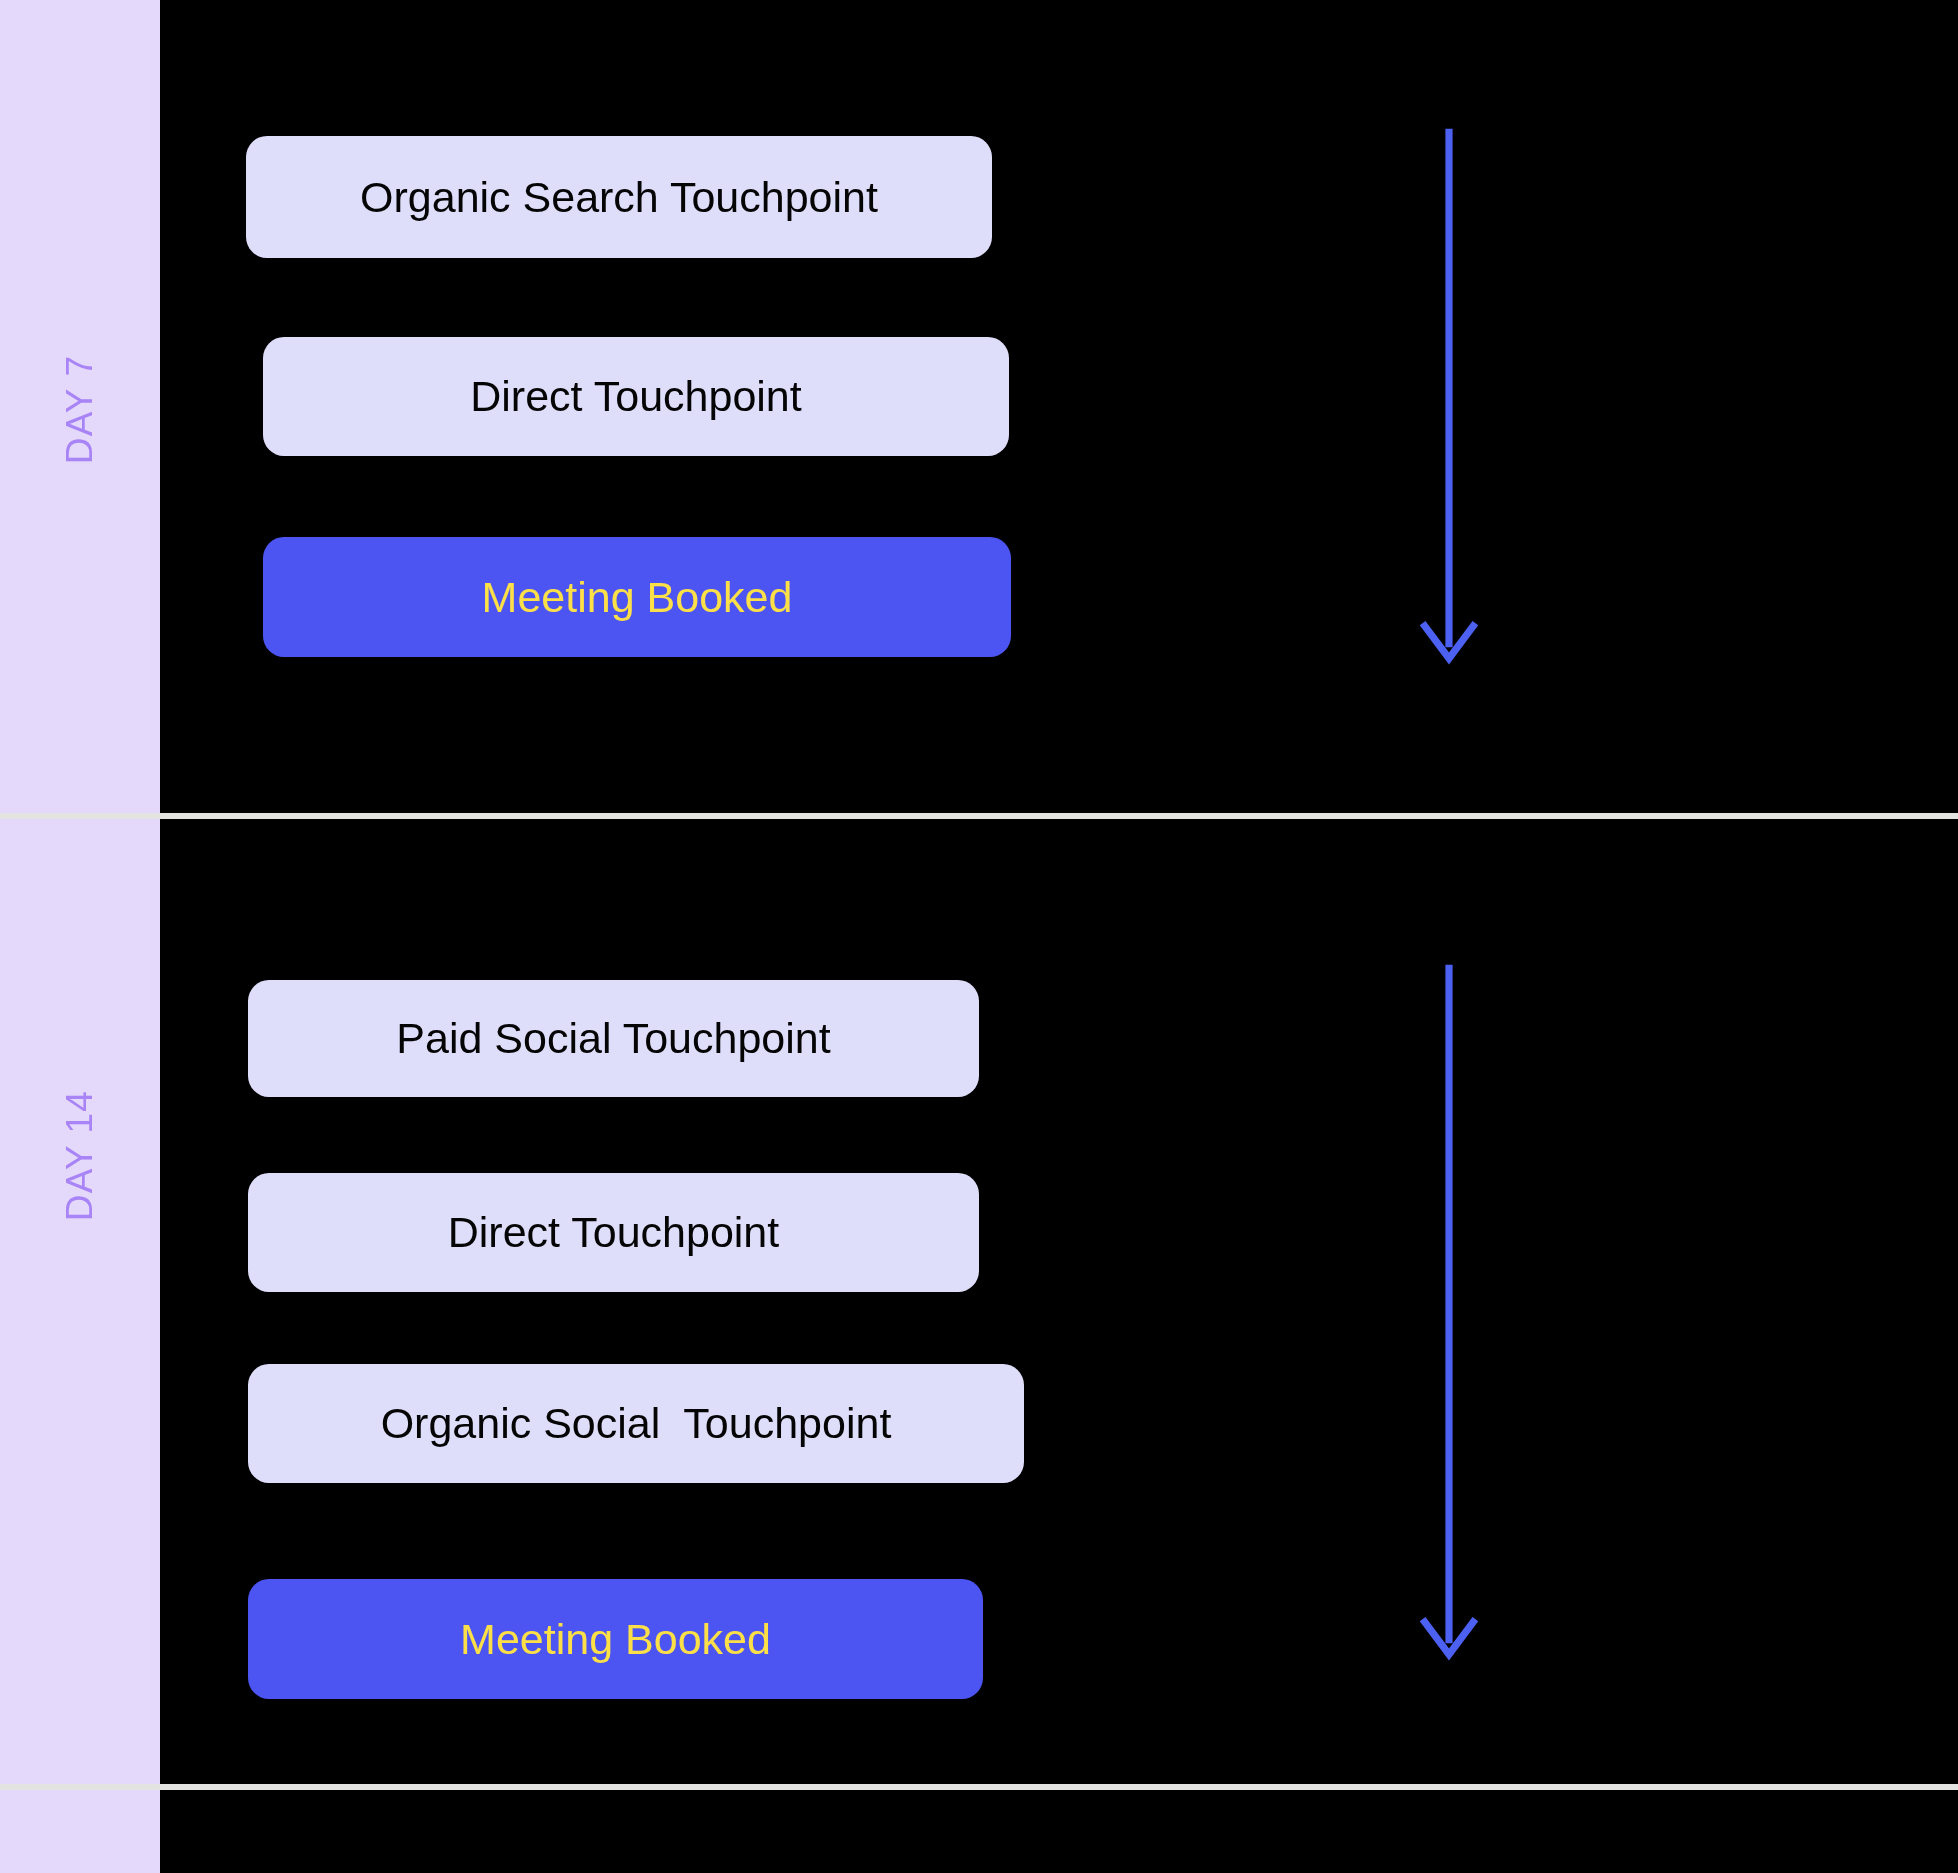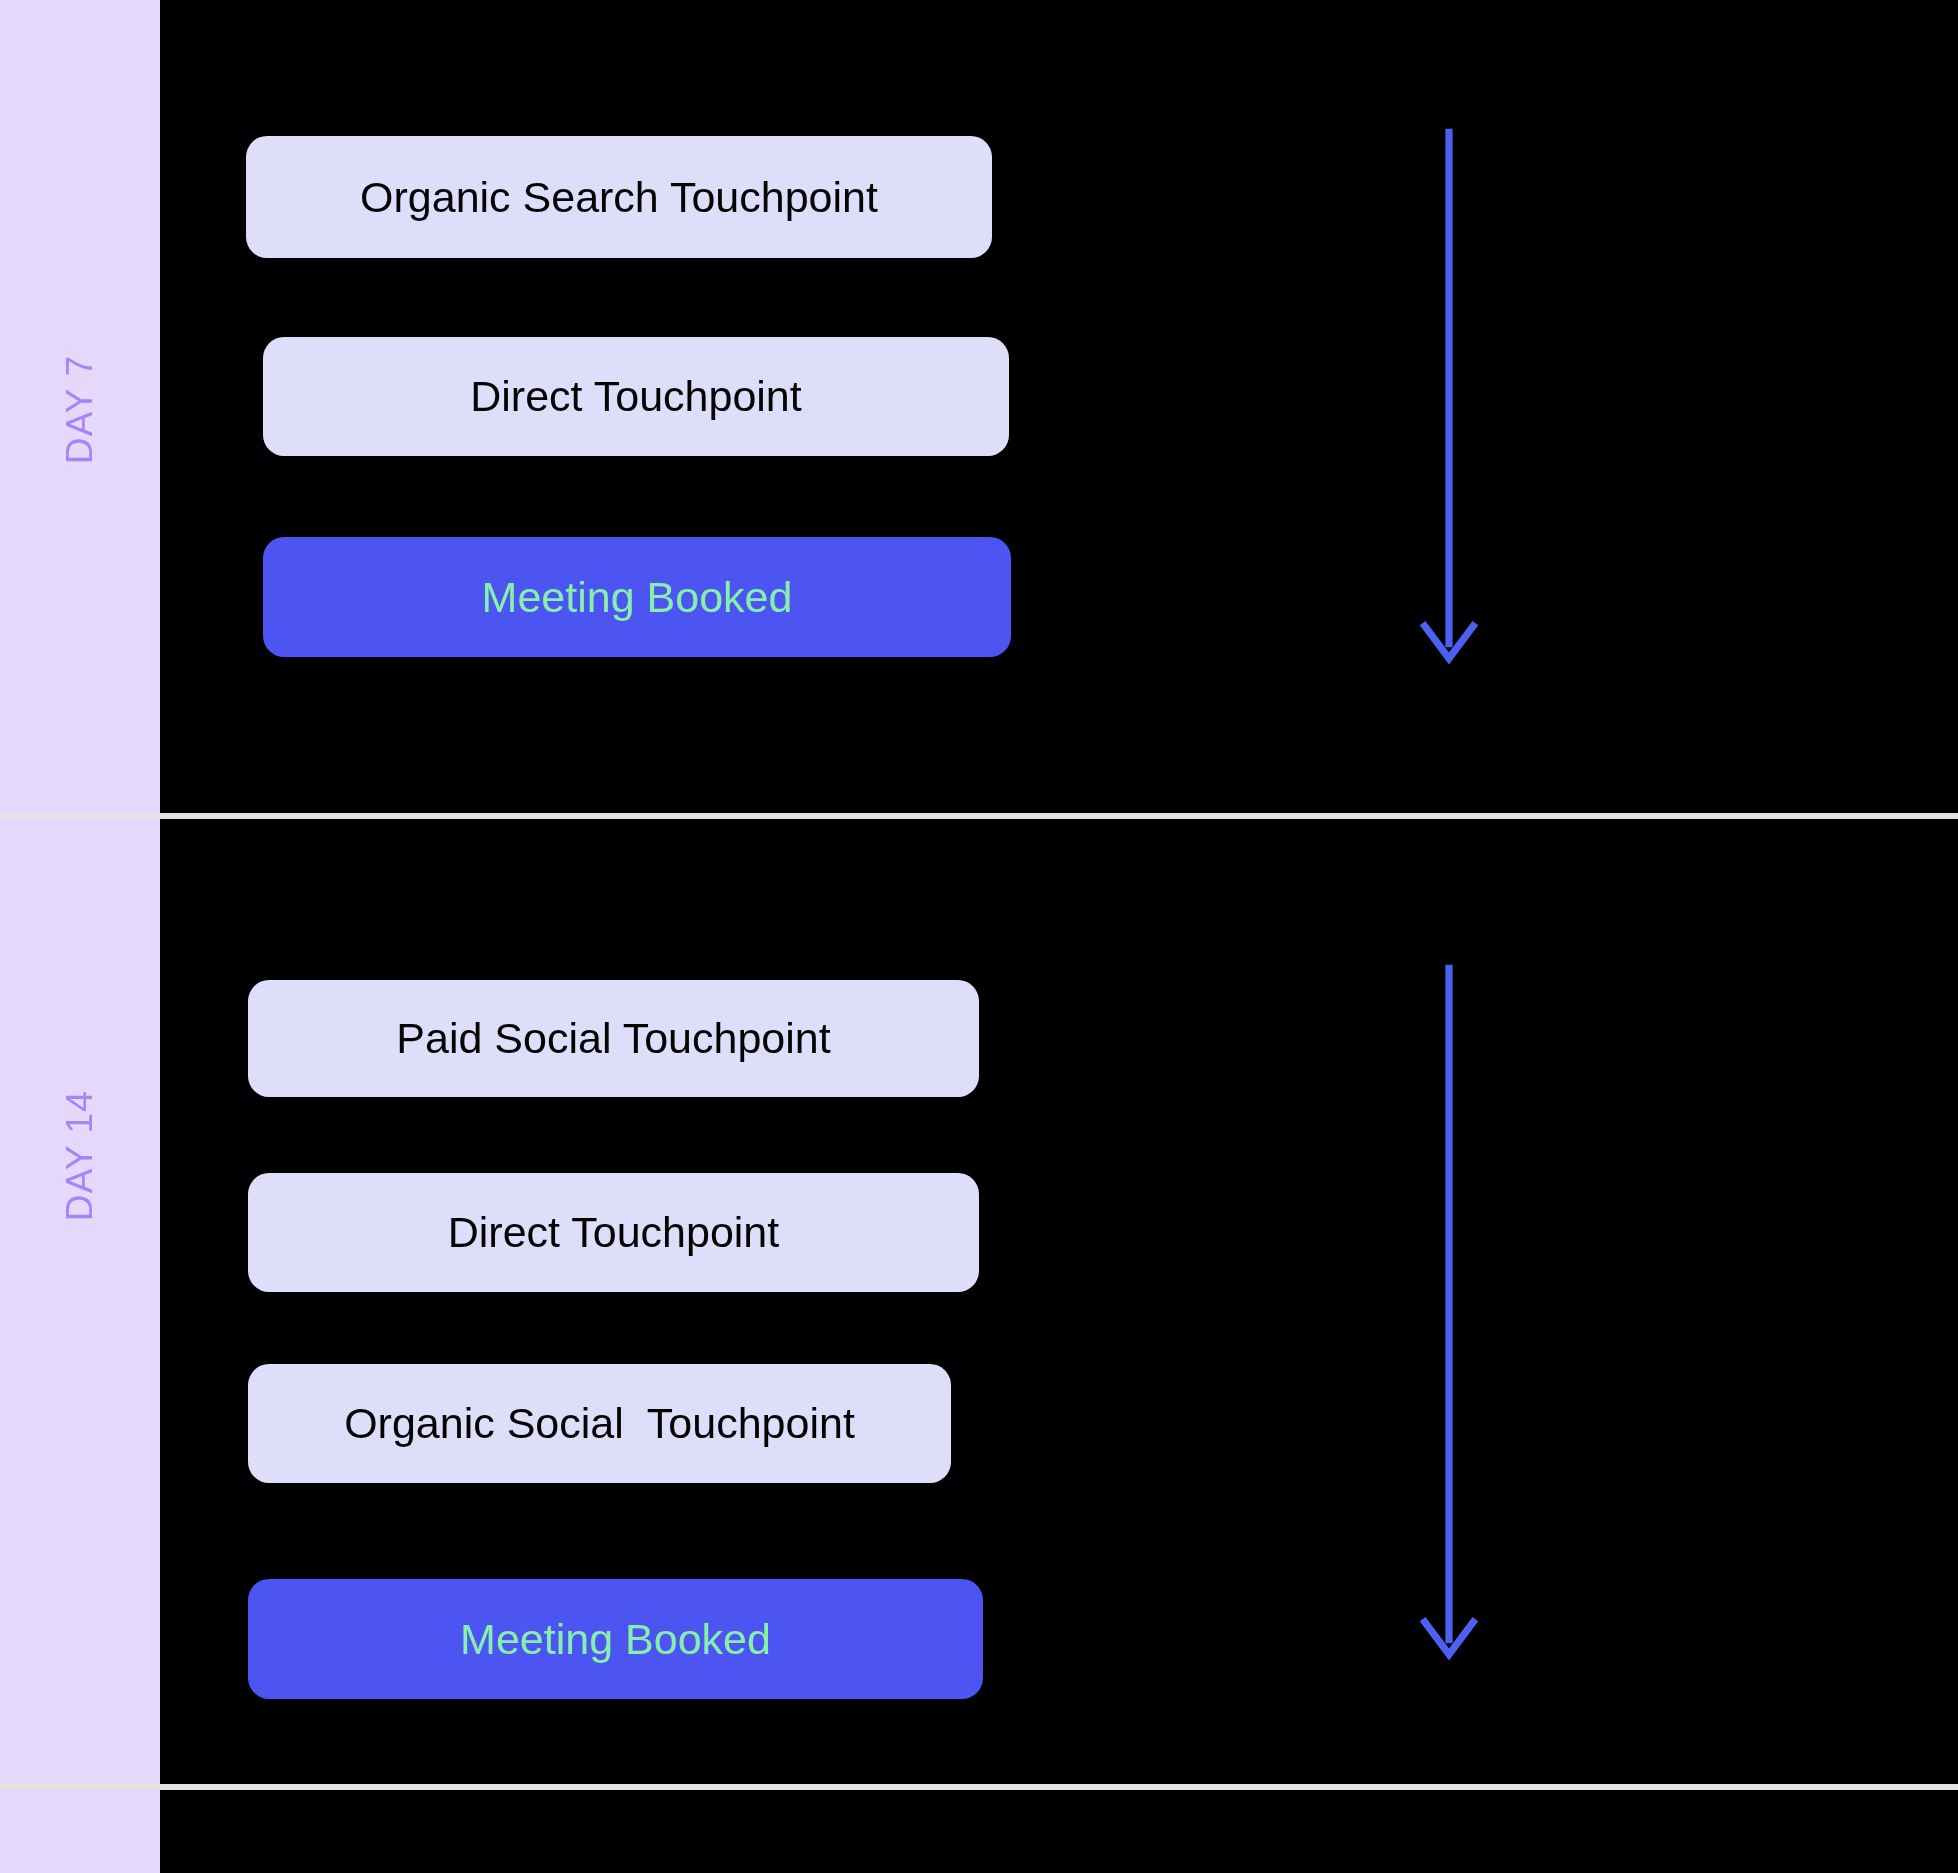--- a/index.html
+++ b/index.html
@@ -84,32 +84,32 @@
     letter-spacing:0px;
     white-space:pre;
     line-height:1;
   }
   .pill.light {
     background:#DEDEFB;
     color:#050505;
   }
   .pill.accent {
     background:#4C55F2;
-    color:#86efac;
+    color:#fde047;
   }
 
   
   .p7-1 { left:86px; top:136px; width:746px; height:122px; }
   .p7-2 { left:103px; top:337px; width:746px; height:119px; }
   .p7-3 { left:103px; top:537px; width:748px; height:120px; }
 
   
   .p14-1 { left:88px; top:160px;  width:731px; height:117px; }
   .p14-2 { left:88px; top:353px;  width:731px; height:119px; }
-  .p14-3 { left:88px; top:544px;  width:703px; height:119px; }
+  .p14-3 { left:88px; top:544px;  width:776px; height:119px; }
   .p14-4 { left:88px; top:759px;  width:735px; height:120px; }
 
   
   .arrow {
     position:absolute;
     overflow:visible;
   }
   .arrow-7  { left:1245px; top:128px; width:88px; height:536px; }
   .arrow-14 { left:1245px; top:144px; width:88px; height:696px; }
 </style>

